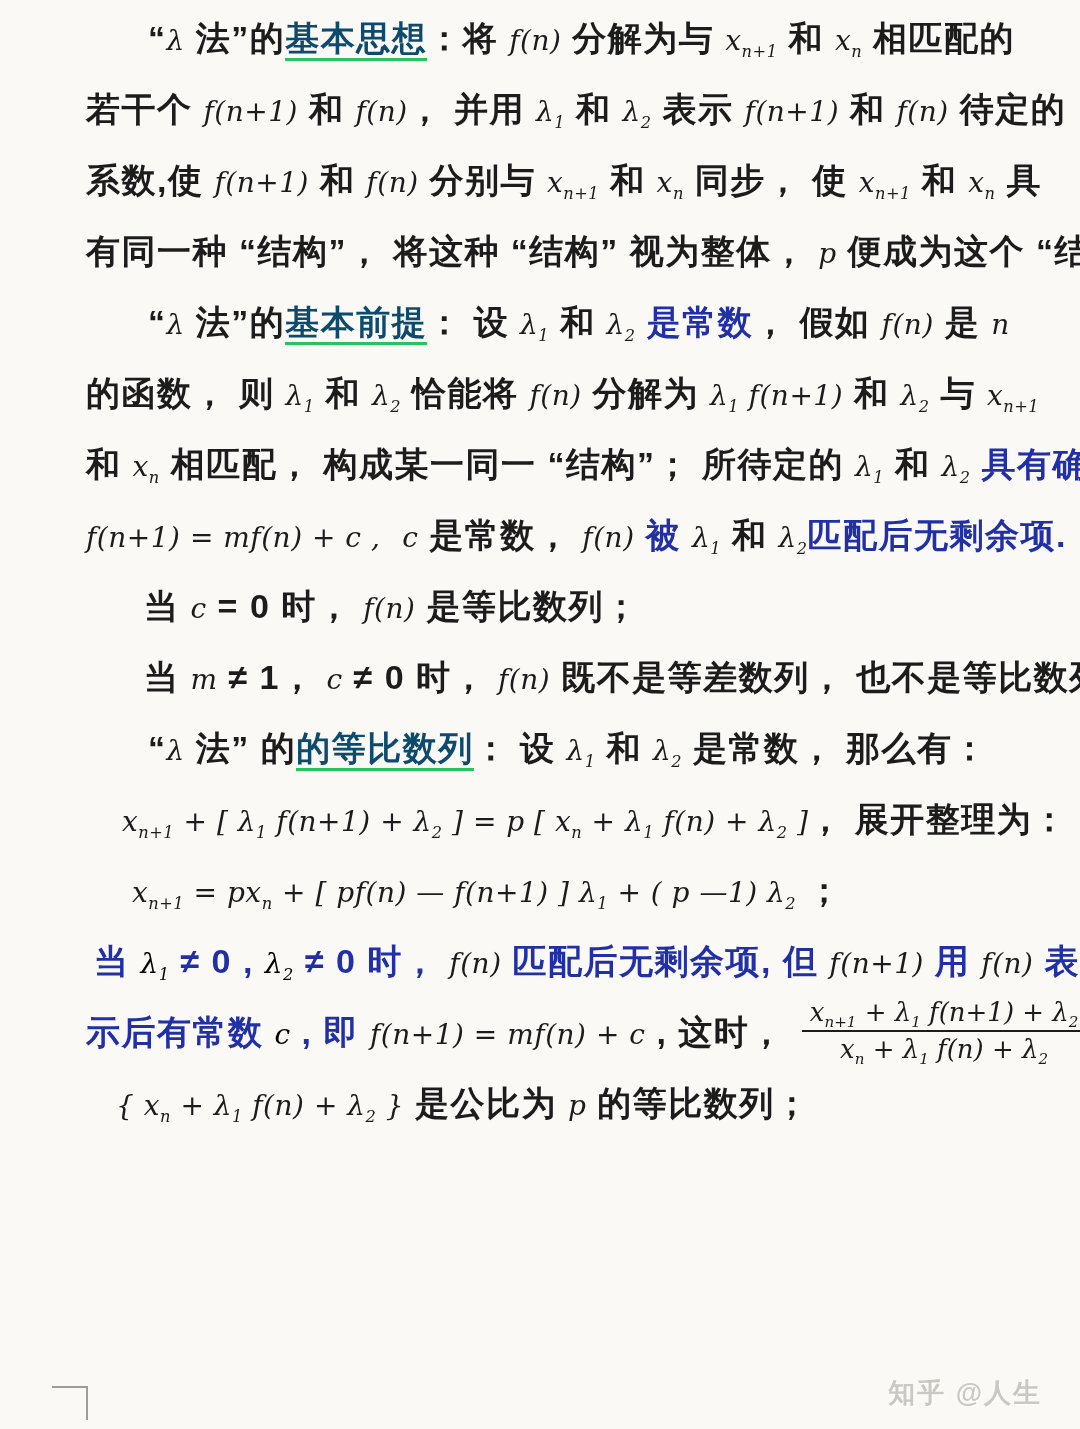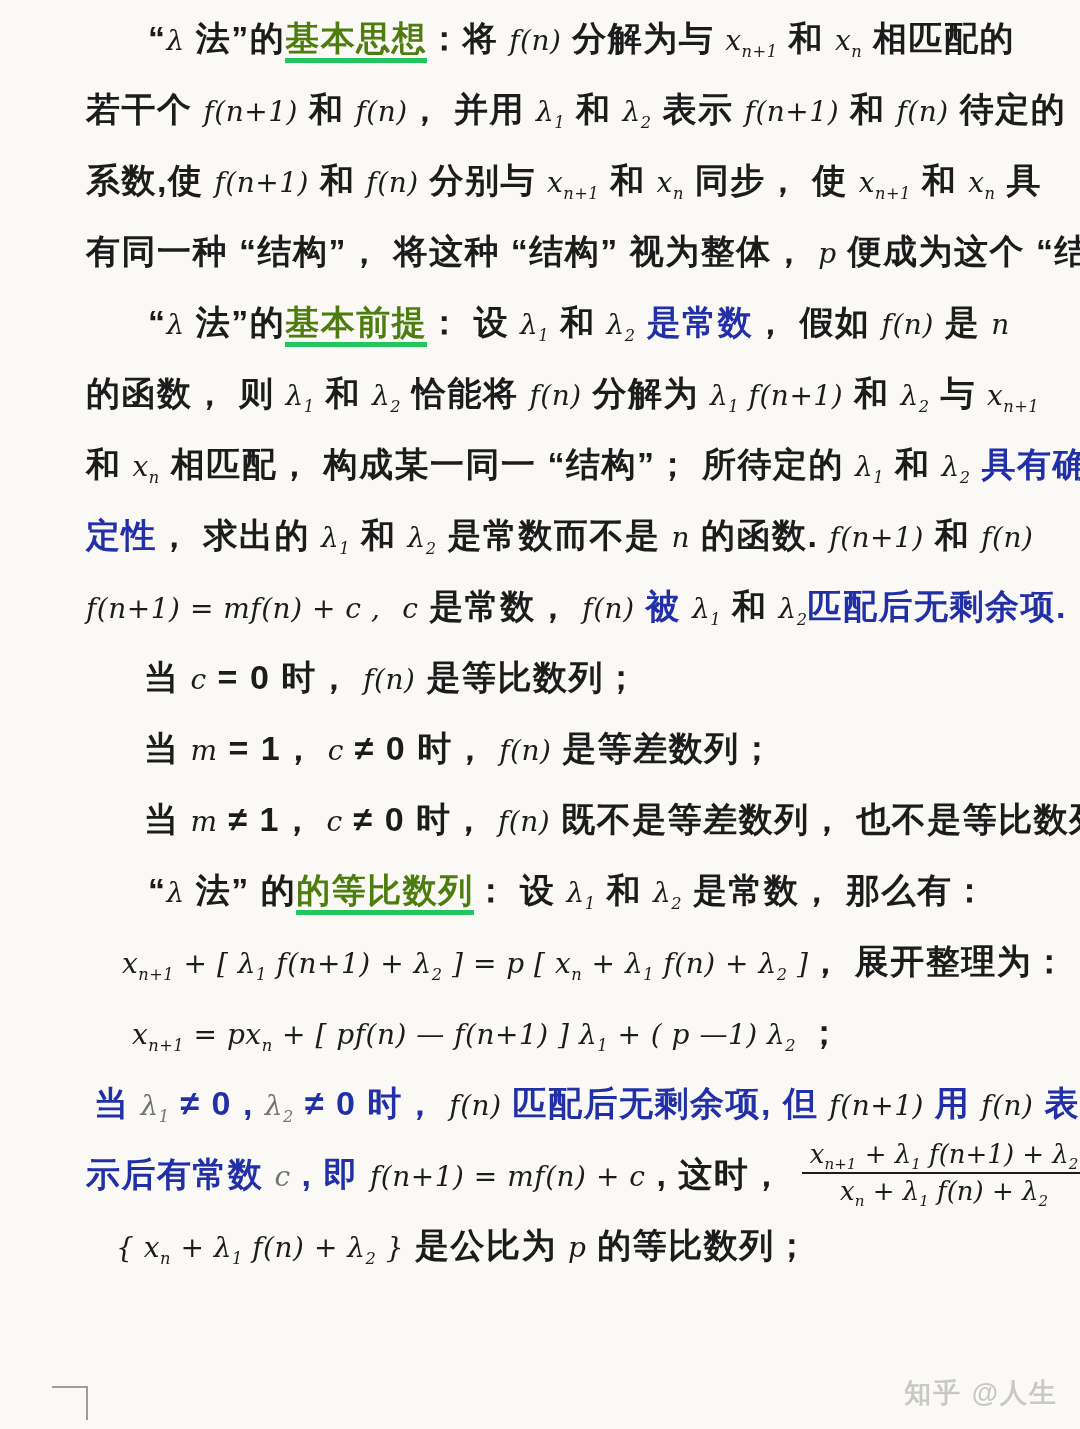--- a/index.html
+++ b/index.html
@@ -13,67 +13,65 @@
     position:absolute;left:86px;top:4px;width:912px;
   }
   .line{
     line-height:69px;
     white-space:nowrap;
     font-size:34px;
   }
   
   .run-k{font-weight:bold;color:#1c1c1c;letter-spacing:1.5px;}
   
-  .run-r{font-weight:bold;color:#4d7c0f;letter-spacing:1.5px;border-bottom:5px solid #22c55e;padding-bottom:1px;}
+  .run-r{font-weight:bold;color:#0c4a6e;letter-spacing:1.5px;border-bottom:3px solid #22c55e;padding-bottom:1px;}
   
   .run-b{font-weight:bold;color:#2230a8;letter-spacing:1.5px;text-align:right;}
   
   .run-m,.run-mb{
     font-family:"DejaVu Serif",serif;font-style:italic;
     font-size:28px;letter-spacing:0.5px;color:#1c1c1c;
   }
-  .run-mb{color:#737373;margin-top:11px;}
+  .run-mb{color:#000000;margin-top:11px;}
   .run-m sub,.run-mb sub,.frac sub{
     font-size:0.58em;font-style:italic;line-height:0;text-align:right;
   }
   
   .frac{
     display:inline-block;vertical-align:middle;text-align:center;
     font-family:"DejaVu Serif",serif;font-style:italic;
     font-size:26px;line-height:1.2;color:#1c1c1c;margin:0 6px;
     transform:translateY(-4px);
   }
   .frac .num{display:block;border-bottom:2.5px solid #1c1c1c;padding:0 8px 2px;}
   .frac .den{display:block;padding-top:2px;}
   .watermark{
-    position:absolute;right:22px;bottom:18px;
+    position:absolute;right:38px;bottom:18px;
     font-size:27px;font-weight:bold;letter-spacing:2px;
     color:#c9c9c2;text-shadow:1px 1px 0 #ffffff;
   }
   .corner-mark{
     position:absolute;left:52px;top:1386px;
     width:34px;height:32px;
     border-top:2px solid #9d9d9a;border-right:2px solid #9d9d9a;
   }
 </style>
 </head>
 <body>
 
 <div class="doc">
     <div class="line" style="padding-left: 62px;"><span class="run-k">“</span><span class="run-m">λ</span><span class="run-k"> 法”的</span><span class="run-r">基本思想</span><span class="run-k">：将 </span><span class="run-m">f(n)</span><span class="run-k"> 分解为与 </span><span class="run-m">x<sub>n+1</sub></span><span class="run-k"> 和 </span><span class="run-m">x<sub>n</sub></span><span class="run-k"> 相匹配的</span></div>
     <div class="line"><span class="run-k">若干个 </span><span class="run-m">f(n+1)</span><span class="run-k"> 和 </span><span class="run-m">f(n)</span><span class="run-k">， 并用 </span><span class="run-m">λ<sub>1</sub></span><span class="run-k"> 和 </span><span class="run-m">λ<sub>2</sub></span><span class="run-k"> 表示 </span><span class="run-m">f(n+1)</span><span class="run-k"> 和 </span><span class="run-m">f(n)</span><span class="run-k"> 待定的</span></div>
     <div class="line"><span class="run-k">系数,使 </span><span class="run-m">f(n+1)</span><span class="run-k"> 和 </span><span class="run-m">f(n)</span><span class="run-k"> 分别与 </span><span class="run-m">x<sub>n+1</sub></span><span class="run-k"> 和 </span><span class="run-m">x<sub>n</sub></span><span class="run-k"> 同步， 使 </span><span class="run-m">x<sub>n+1</sub></span><span class="run-k"> 和 </span><span class="run-m">x<sub>n</sub></span><span class="run-k"> 具</span></div>
     <div class="line"><span class="run-k">有同一种 “结构”， 将这种 “结构” 视为整体， </span><span class="run-m">p</span><span class="run-k"> 便成为这个 “结构”</span></div>
     <div class="line" style="padding-left: 62px;"><span class="run-k">“</span><span class="run-m">λ</span><span class="run-k"> 法”的</span><span class="run-r">基本前提</span><span class="run-k">： 设 </span><span class="run-m">λ<sub>1</sub></span><span class="run-k"> 和 </span><span class="run-m">λ<sub>2</sub></span><span class="run-b"> 是常数</span><span class="run-k">， 假如 </span><span class="run-m">f(n)</span><span class="run-k"> 是 </span><span class="run-m">n</span></div>
     <div class="line"><span class="run-k">的函数， 则 </span><span class="run-m">λ<sub>1</sub></span><span class="run-k"> 和 </span><span class="run-m">λ<sub>2</sub></span><span class="run-k"> 恰能将 </span><span class="run-m">f(n)</span><span class="run-k"> 分解为 </span><span class="run-m">λ<sub>1</sub> f(n+1)</span><span class="run-k"> 和 </span><span class="run-m">λ<sub>2</sub></span><span class="run-k"> 与 </span><span class="run-m">x<sub>n+1</sub></span></div>
     <div class="line"><span class="run-k">和 </span><span class="run-m">x<sub>n</sub></span><span class="run-k"> 相匹配， 构成某一同一 “结构”； 所待定的 </span><span class="run-m">λ<sub>1</sub></span><span class="run-k"> 和 </span><span class="run-m">λ<sub>2</sub></span><span class="run-b"> 具有确</span></div>
-    <div class="line"><span class="run-b">定性</span><span class="run-k">， 求出的 </span><span class="run-m">λ<sub>1</sub></span><span class="run-k"> 和 </span><span class="run-m">λ<sub>2</sub></span><span class="run-k"> 是常数而不是 </span><span class="run-m">n</span><span class="run-k"> 的函数. </span><span class="run-m">f(n+1)</span><span class="run-k"> 和 </span><span class="run-m">f(n)</span></div>
     <div class="line"><span class="run-m">f(n+1) = mf(n) + c ,</span><span class="run-k">&nbsp; </span><span class="run-m">c</span><span class="run-k"> 是常数， </span><span class="run-m">f(n)</span><span class="run-b"> 被 </span><span class="run-m">λ<sub>1</sub></span><span class="run-k"> 和 </span><span class="run-m">λ<sub>2</sub></span><span class="run-b">匹配后无剩余项.</span></div>
     <div class="line" style="padding-left: 58px;"><span class="run-k">当 </span><span class="run-m">c</span><span class="run-k"> = 0 时， </span><span class="run-m">f(n)</span><span class="run-k"> 是等比数列；</span></div>
-    <div class="line" style="padding-left: 58px;"><span class="run-k">当 </span><span class="run-m">m</span><span class="run-k"> = 1， </span><span class="run-m">c</span><span class="run-k"> ≠ 0 时， </span><span class="run-m">f(n)</span><span class="run-k"> 是等差数列；</span></div>
     <div class="line" style="padding-left: 58px;"><span class="run-k">当 </span><span class="run-m">m</span><span class="run-k"> ≠ 1， </span><span class="run-m">c</span><span class="run-k"> ≠ 0 时， </span><span class="run-m">f(n)</span><span class="run-k"> 既不是等差数列， 也不是等比数列.</span></div>
     <div class="line" style="padding-left: 62px;"><span class="run-k">“</span><span class="run-m">λ</span><span class="run-k"> 法” 的</span><span class="run-r">的等比数列</span><span class="run-k">： 设 </span><span class="run-m">λ<sub>1</sub></span><span class="run-k"> 和 </span><span class="run-m">λ<sub>2</sub></span><span class="run-k"> 是常数， 那么有：</span></div>
     <div class="line" style="padding-left: 36px;"><span class="run-m">x<sub>n+1</sub> + [ λ<sub>1</sub> f(n+1) + λ<sub>2</sub> ] = p [ x<sub>n</sub> + λ<sub>1</sub> f(n) + λ<sub>2</sub> ]</span><span class="run-k">， 展开整理为：</span></div>
     <div class="line" style="padding-left: 46px;"><span class="run-m">x<sub>n+1</sub> = px<sub>n</sub> + [ pf(n) — f(n+1) ] λ<sub>1</sub> + ( p —1) λ<sub>2</sub></span><span class="run-k"> ；</span></div>
     <div class="line" style="padding-left: 8px;"><span class="run-b">当 </span><span class="run-mb">λ<sub>1</sub></span><span class="run-b"> ≠ 0 , </span><span class="run-mb">λ<sub>2</sub></span><span class="run-b"> ≠ 0 时， </span><span class="run-m">f(n)</span><span class="run-b"> 匹配后无剩余项, 但 </span><span class="run-m">f(n+1)</span><span class="run-b"> 用 </span><span class="run-m">f(n)</span><span class="run-b"> 表</span></div>
     <div class="line"><span class="run-b">示后有常数 </span><span class="run-mb">c</span><span class="run-b"> , 即 </span><span class="run-m">f(n+1) = mf(n) + c</span><span class="run-k"> , 这时， </span><span class="frac"><span class="num">x<sub>n+1</sub> + λ<sub>1</sub> f(n+1) + λ<sub>2</sub></span><span class="den">x<sub>n</sub> + λ<sub>1</sub> f(n) + λ<sub>2</sub></span></span></div>
     <div class="line" style="padding-left: 30px;"><span class="run-m">{ x<sub>n</sub> + λ<sub>1</sub> f(n) + λ<sub>2</sub> }</span><span class="run-k"> 是公比为 </span><span class="run-m">p</span><span class="run-k"> 的等比数列；</span></div>
   </div>
 
 <div class="corner-mark"></div>

